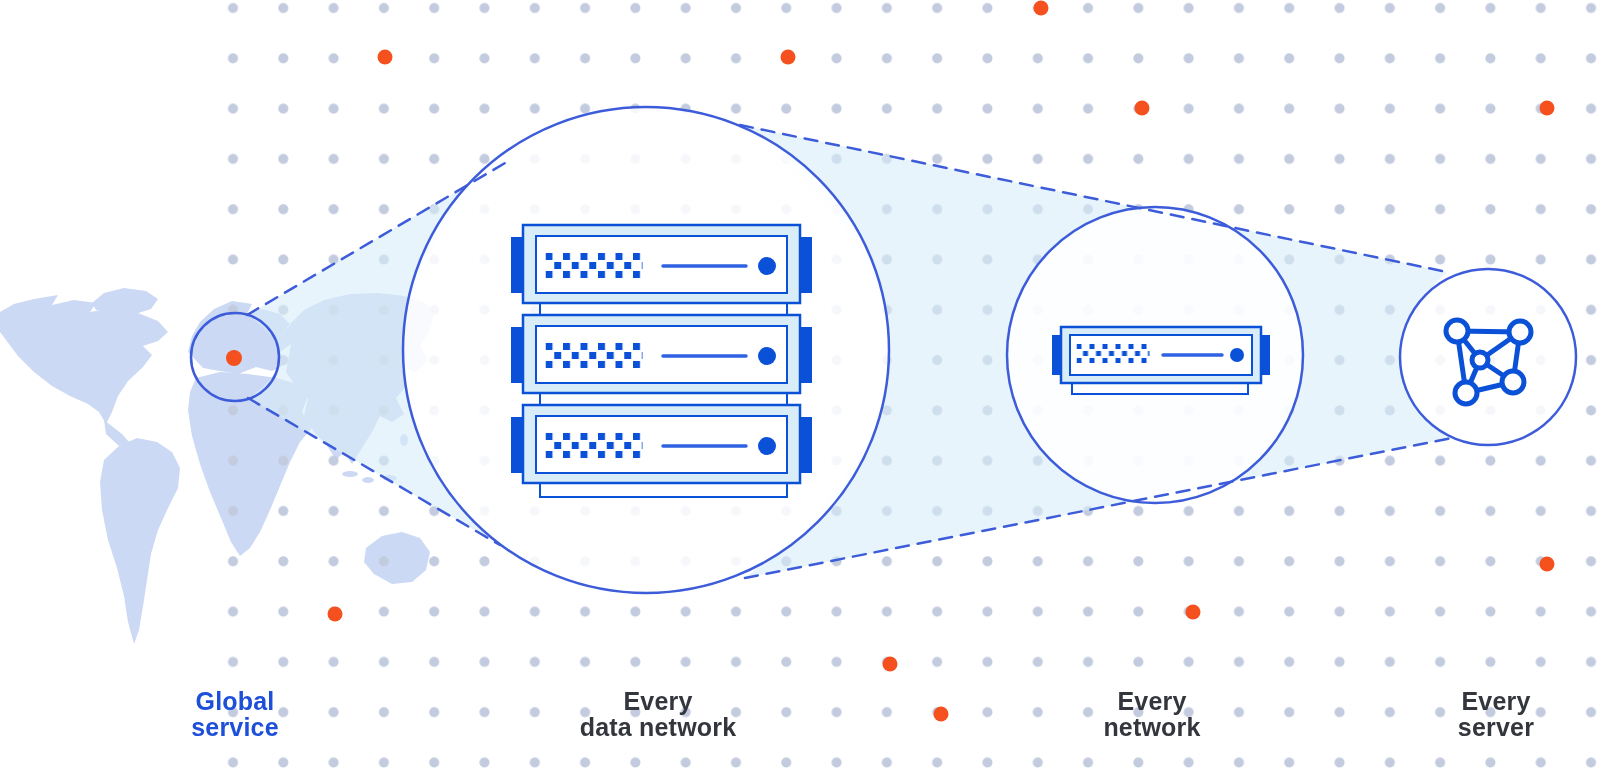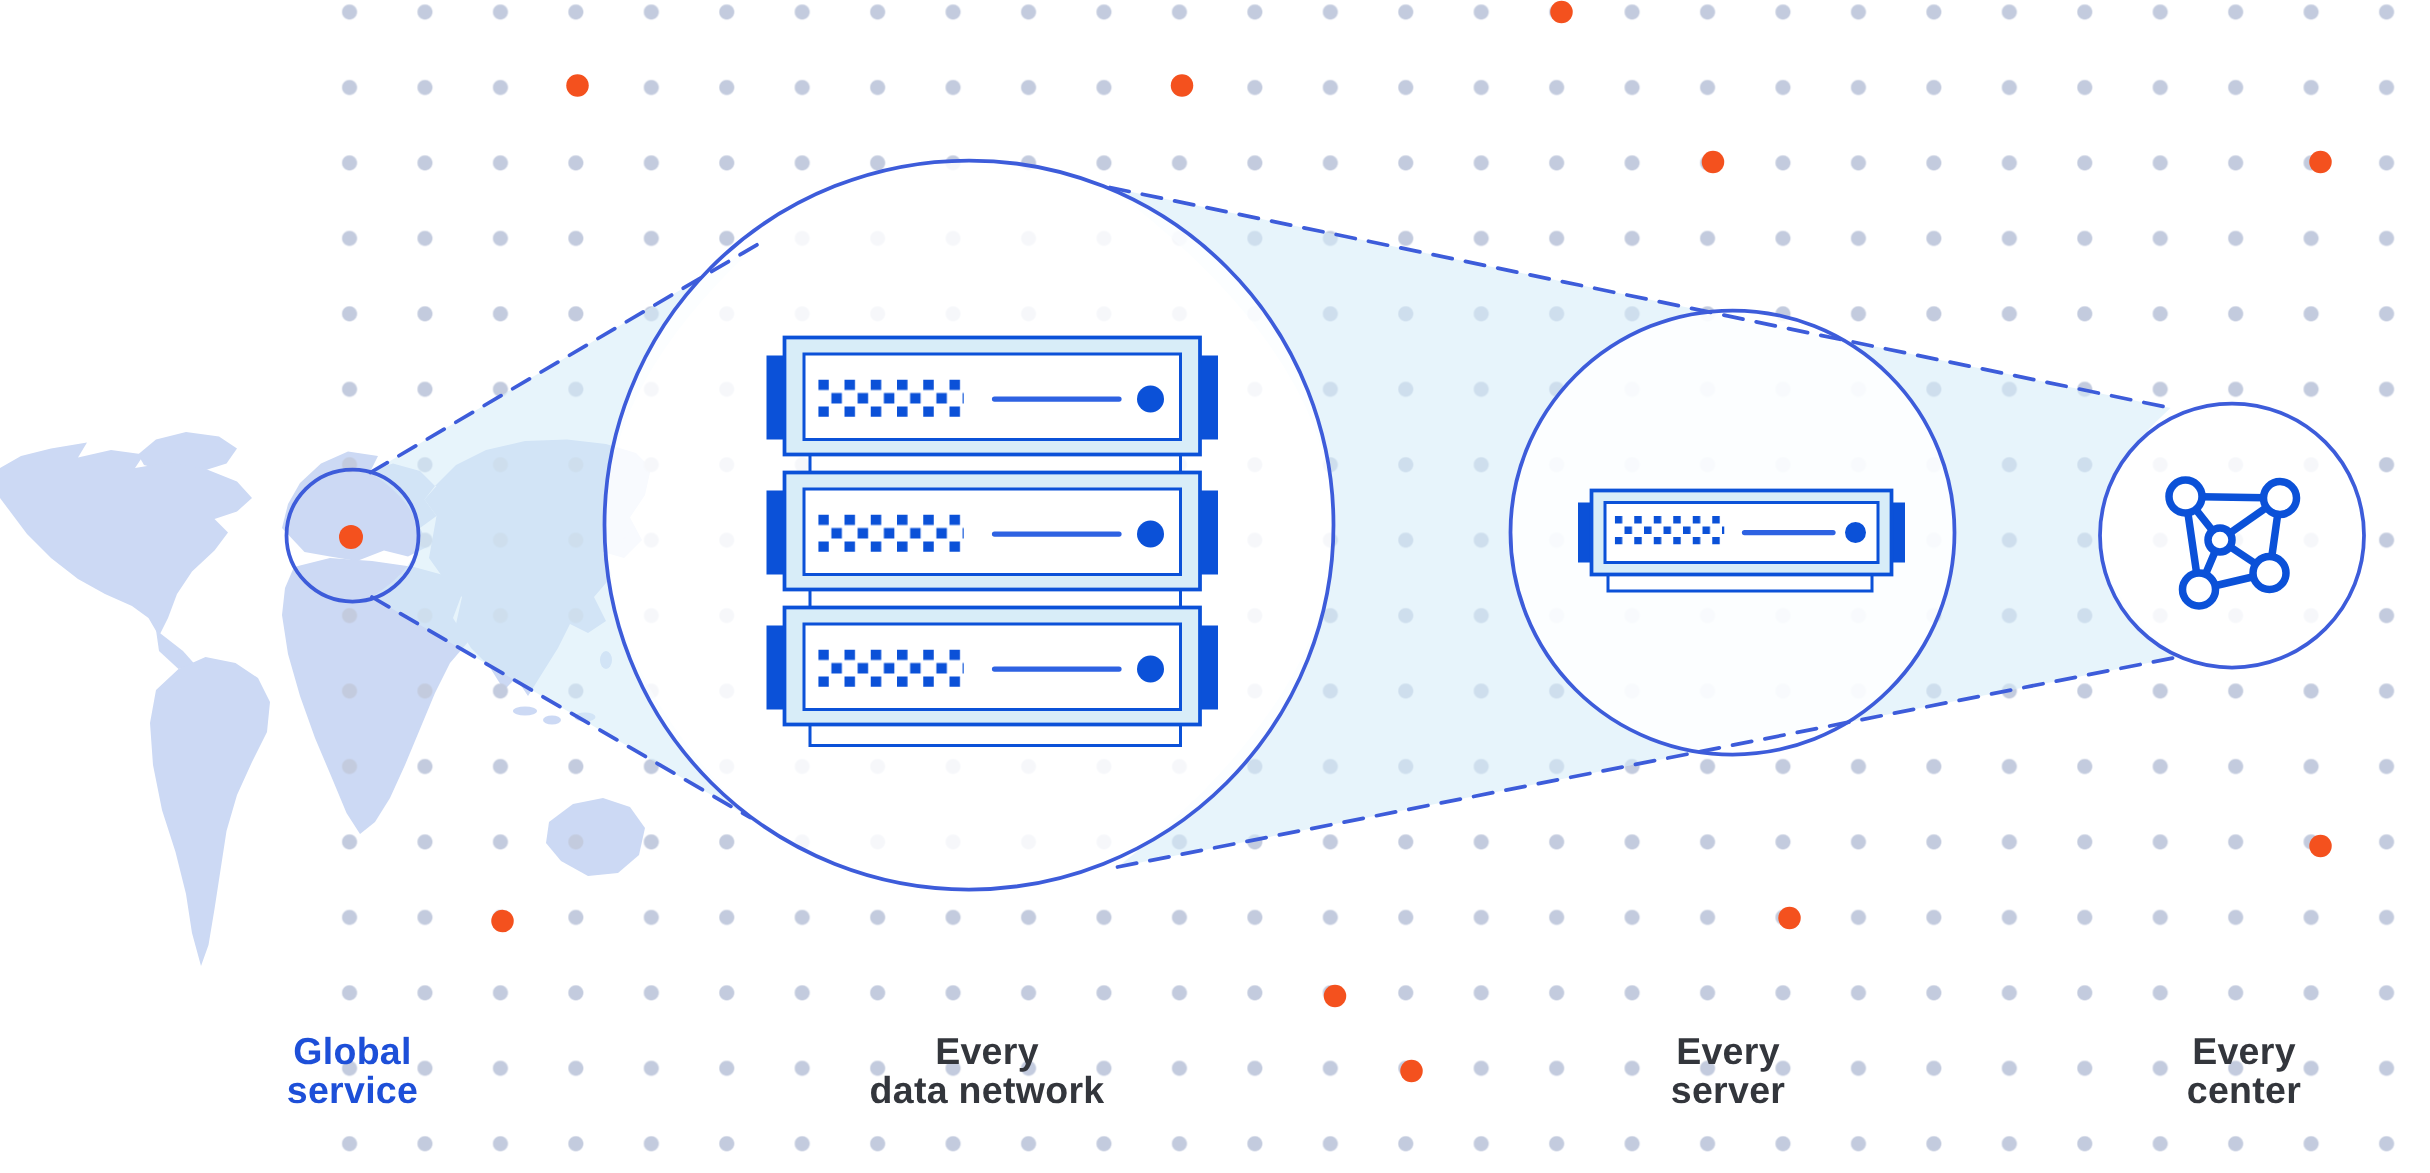--- a/index.html
+++ b/index.html
@@ -175,21 +175,21 @@
     <div class="label blue" style="left:235px">
       <div>Global</div>
       <div>service</div>
     </div>
     <div class="label" style="left:658px">
       <div>Every</div>
       <div>data network</div>
     </div>
     <div class="label" style="left:1152px">
       <div>Every</div>
-      <div>server</div>
+      <div>network</div>
     </div>
     <div class="label" style="left:1496px">
       <div>Every</div>
-      <div>center</div>
+      <div>server</div>
     </div>
   </div>
 
 </div>
 
 </body></html>

